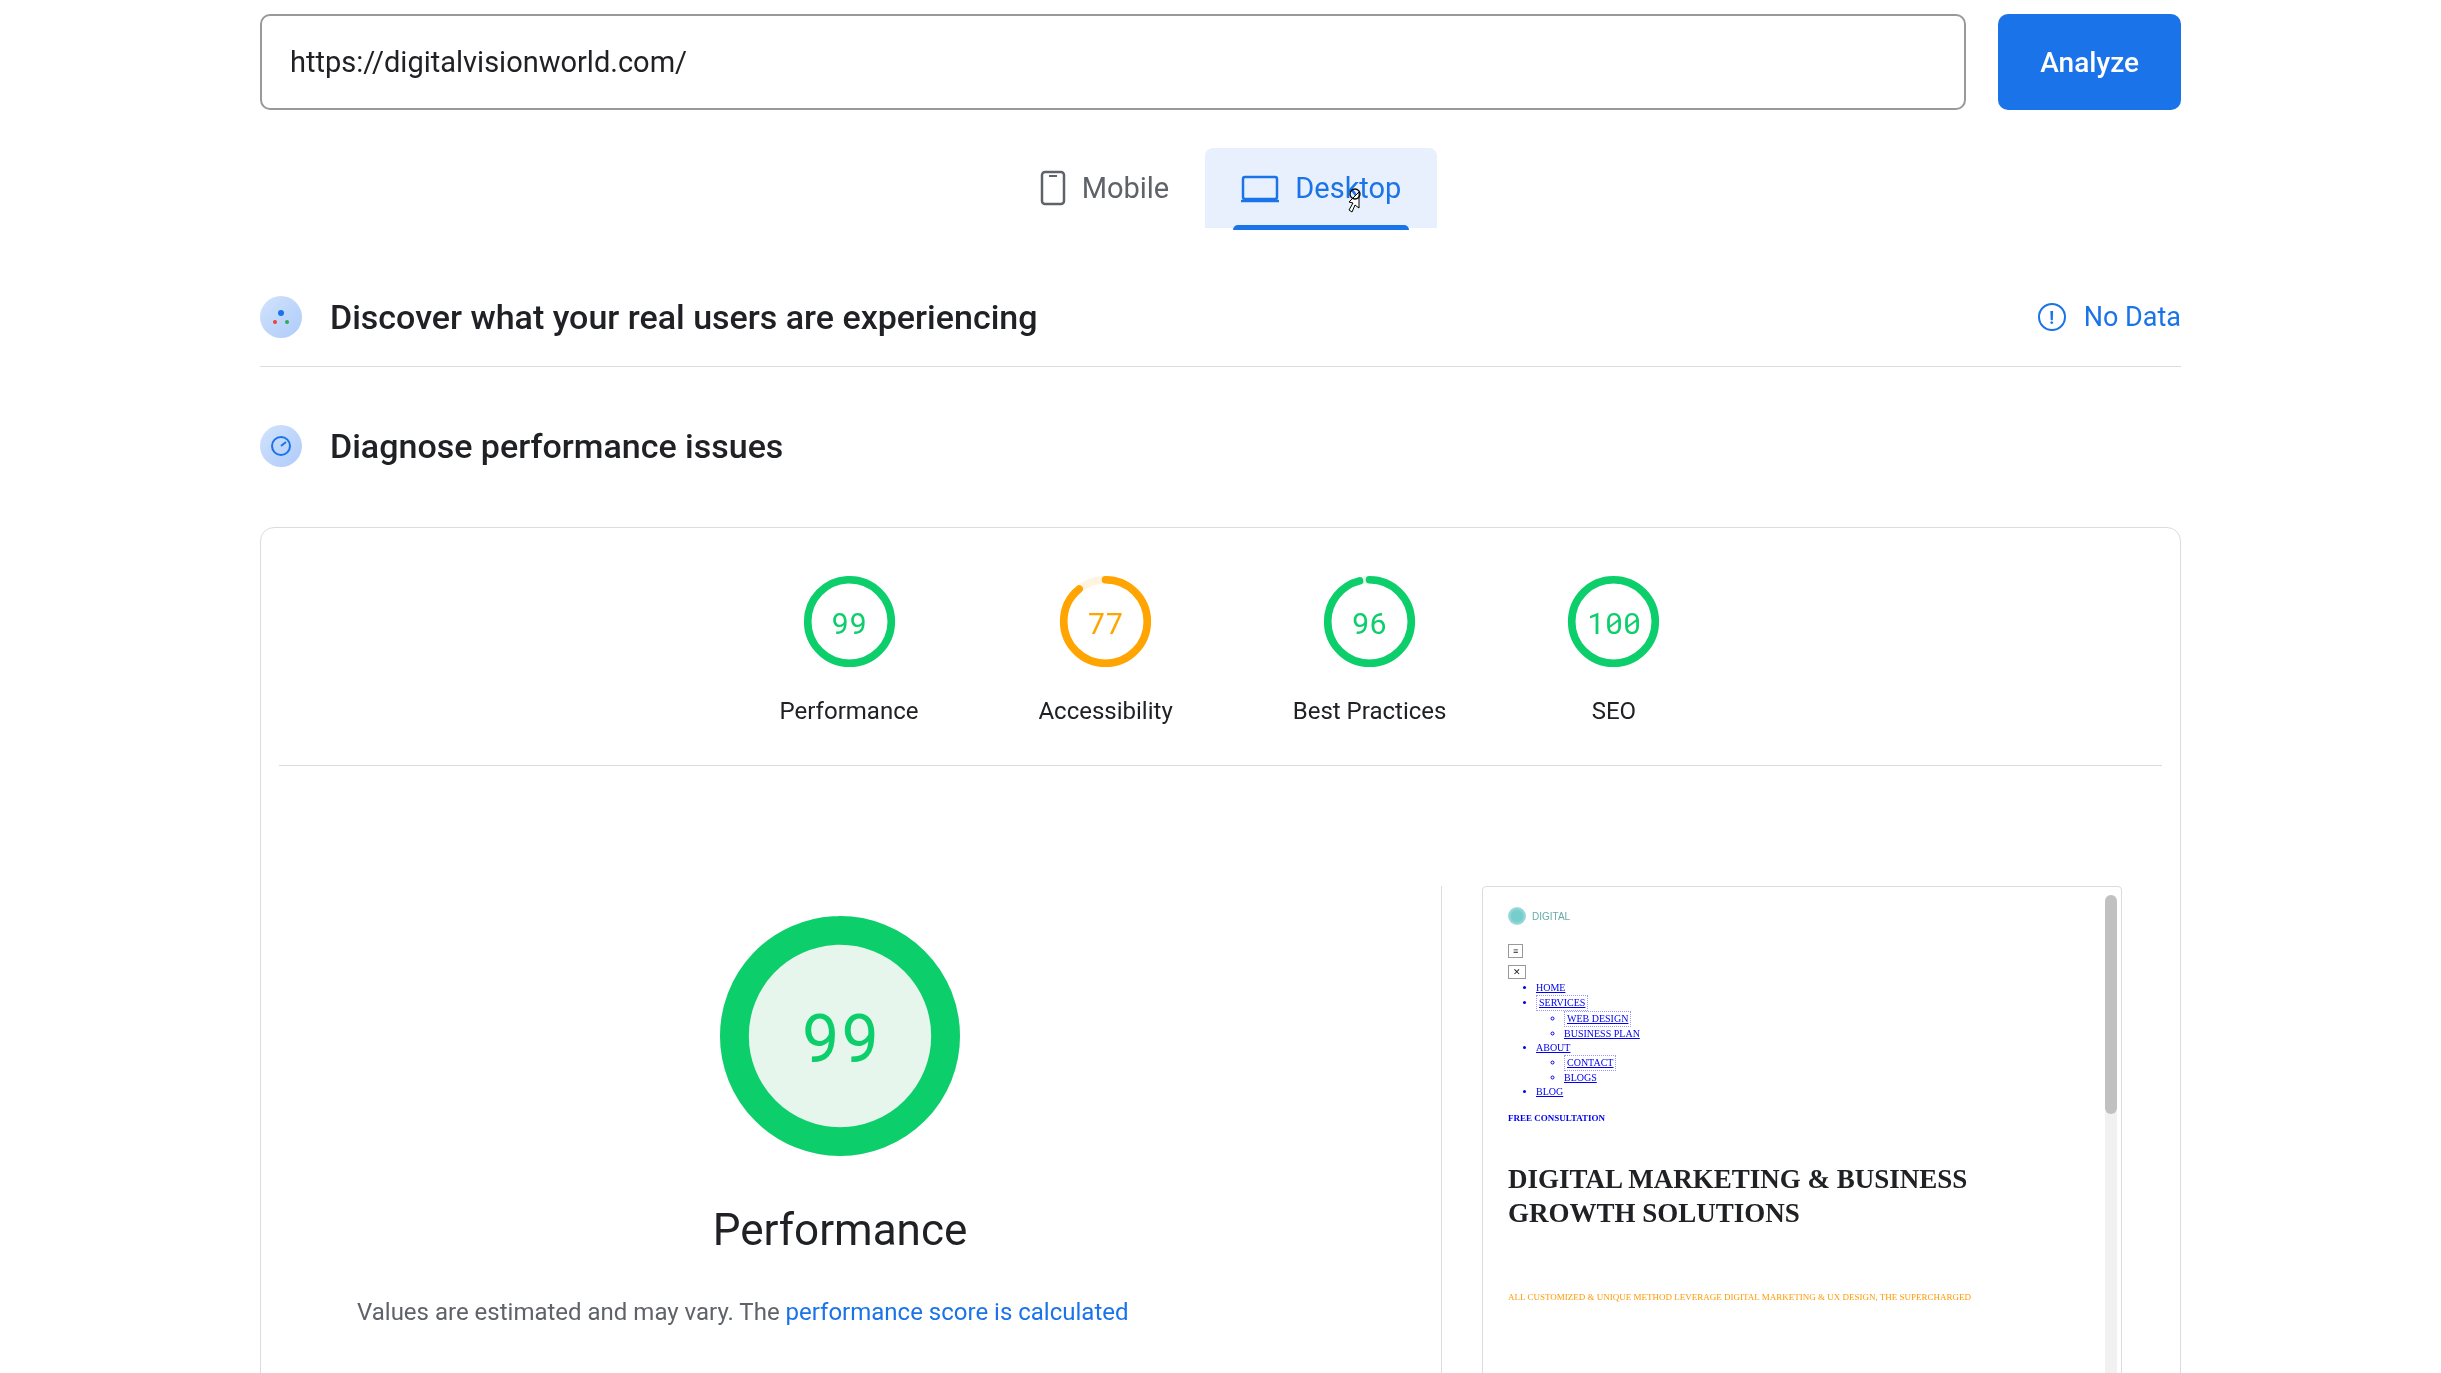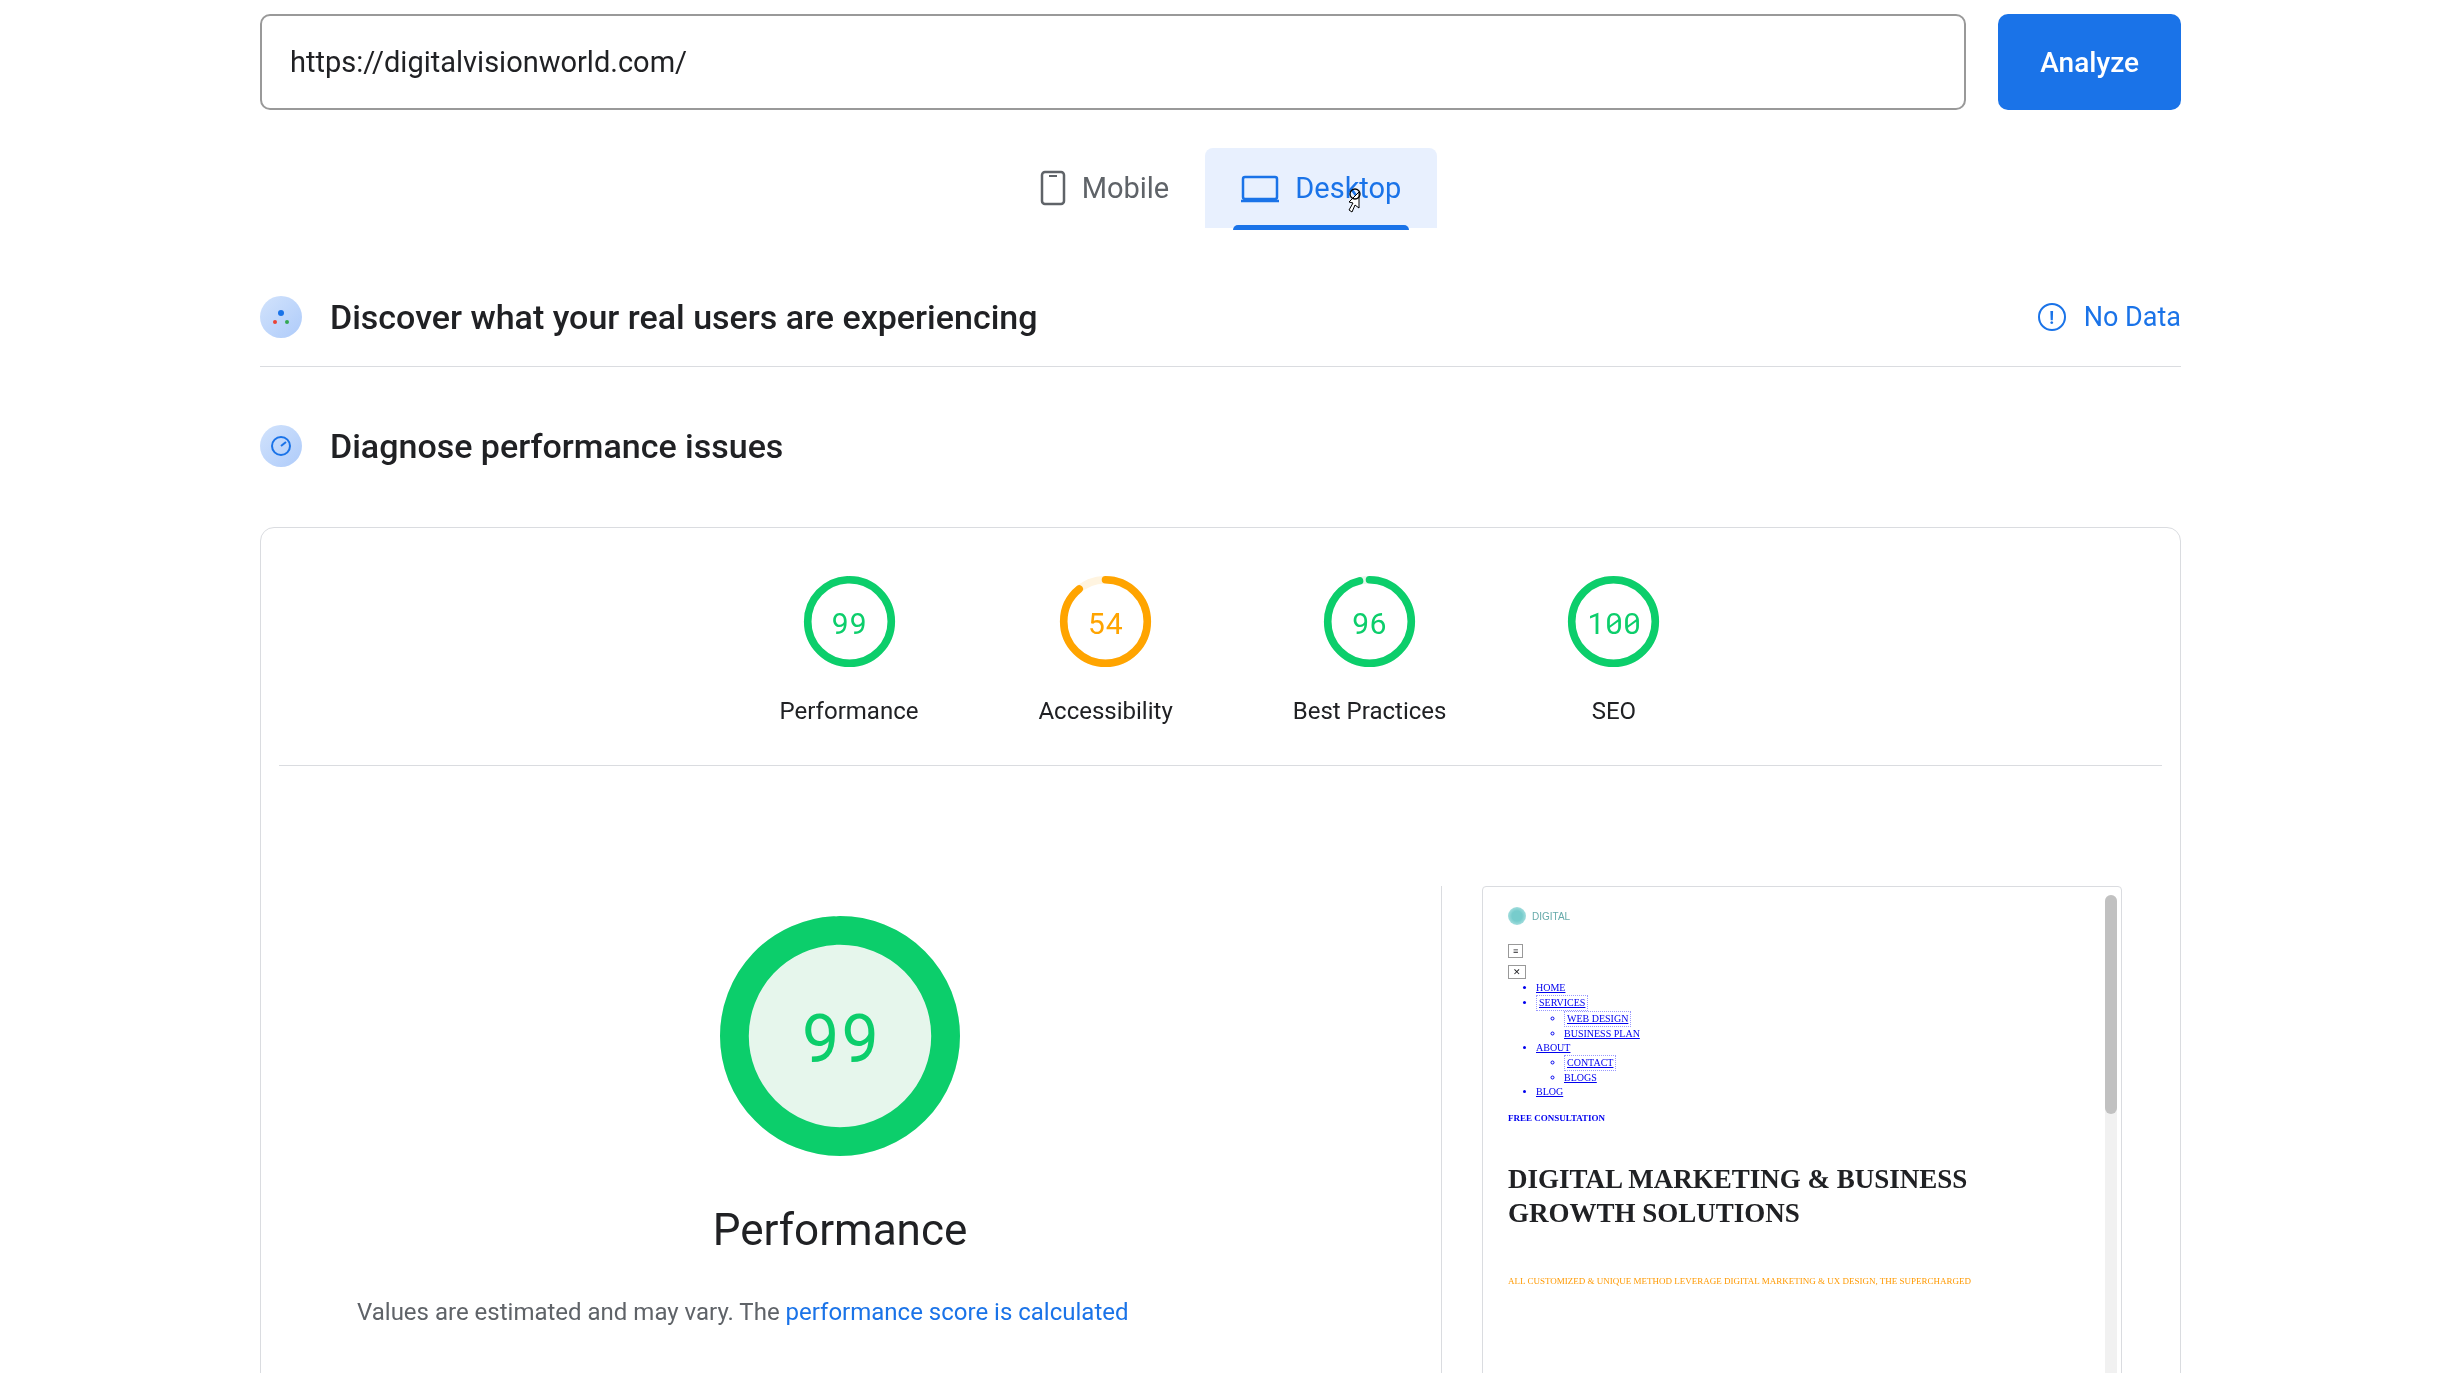--- a/index.html
+++ b/index.html
@@ -252,21 +252,21 @@
       text-decoration: underline;
       font-family: 'Times New Roman', serif;
       line-height: 1.4;
       margin-bottom: 14px;
     }
     .preview-nav ul { list-style: disc; padding-left: 28px; }
     .preview-nav ul ul { list-style: circle; }
     .preview-nav .border-item { border:1px dotted #99f; padding:0 2px; display:inline-block; text-decoration:underline;}
     .preview-social { font-size: 9px; text-align:left; padding-left:18px; color:#00e; text-decoration:underline; font-family:'Times New Roman',serif; line-height:1.6; margin-bottom:6px;}
     .preview-cta { font-size: 9px; color:#00e; font-family:'Times New Roman',serif; font-weight:bold; margin-bottom:40px;}
-    .preview-heading { font-size: 27px; font-weight: bold; font-family:'Times New Roman',serif; line-height:1.25; margin-bottom:44px;}
+    .preview-heading { font-size: 27px; font-weight: bold; font-family:'Times New Roman',serif; line-height:1.25; margin-bottom:60px;}
     .preview-orange { font-size: 9px; color:#f90; font-family:'Times New Roman',serif; line-height:1.4;}
     .tab-wrapper { position: relative; display:inline-flex; }
   </style>
 </head>
 <body>
 
 <div class="container">
 
   <div class="top-bar">
     <input class="url-input" value="https://digitalvisionworld.com/" style="">
@@ -338,21 +338,21 @@
           <div class="gauge-value green">99</div>
         </div>
         <div class="gauge-label">Performance</div>
       </div>
       <div class="gauge-item">
         <div class="gauge-ring">
           <svg viewBox="0 0 100 100">
               <circle cx="50" cy="50" r="44" fill="none" stroke="#fff4e0" stroke-width="8"></circle>
               <circle cx="50" cy="50" r="44" fill="none" stroke="#ffa400" stroke-width="8" stroke-dasharray="276.5" stroke-dashoffset="30.4" stroke-linecap="round"></circle>
             </svg>
-          <div class="gauge-value orange">54</div>
+          <div class="gauge-value orange">77</div>
         </div>
         <div class="gauge-label">Accessibility</div>
       </div>
       <div class="gauge-item">
         <div class="gauge-ring">
           <svg viewBox="0 0 100 100">
               <circle cx="50" cy="50" r="44" fill="none" stroke="#e6f6ec" stroke-width="8"></circle>
               <circle cx="50" cy="50" r="44" fill="none" stroke="#0cce6b" stroke-width="8" stroke-dasharray="276.5" stroke-dashoffset="11.1" stroke-linecap="round"></circle>
             </svg>
           <div class="gauge-value green">96</div>

